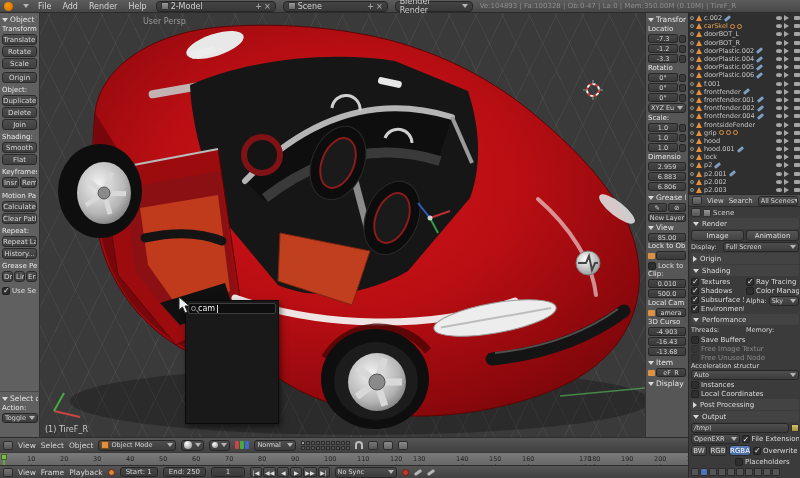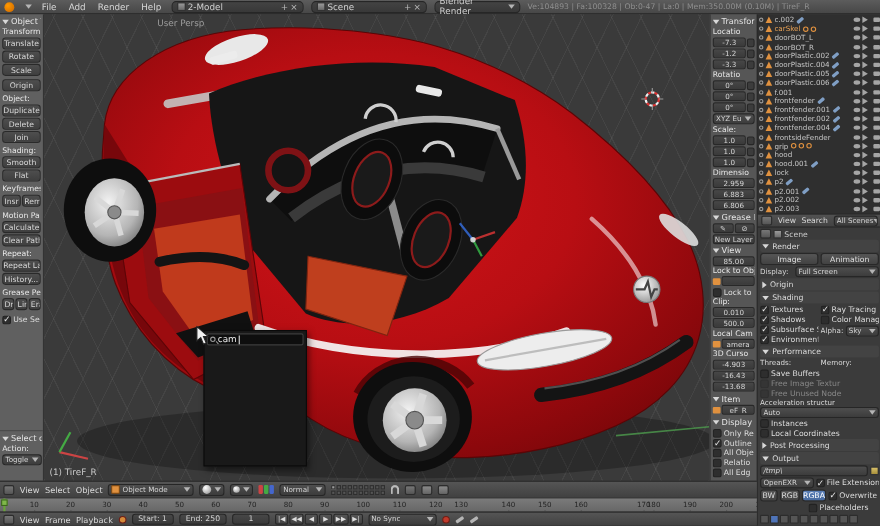--- a/index.html
+++ b/index.html
@@ -448,42 +448,20 @@
         <span>Item</span>
       </div>
     <div class="nf">
         <span class="oicon"></span>
         <span class="nval">eF_R</span>
       </div>
     <div class="ph">
         <span class="tri"></span>
         <span>Display</span>
       </div>
-    <div>
-        <div class="cbrow">
-          <span class="cb"></span>
-          <span>Only Re</span>
-        </div>
-        <div class="cbrow">
-          <span class="cb on"></span>
-          <span>Outline</span>
-        </div>
-        <div class="cbrow">
-          <span class="cb"></span>
-          <span>All Obje</span>
-        </div>
-        <div class="cbrow">
-          <span class="cb"></span>
-          <span>Relatio</span>
-        </div>
-        <div class="cbrow">
-          <span class="cb"></span>
-          <span>All Edg</span>
-        </div>
-      </div>
   </div>
 
   <div id="rightcol" class="abs">
     <div id="outliner">
         <div class="orow">
           <span class="odot"></span>
           <span class="otri"></span>
           <span class="oname">c.002</span>
           <span class="owrench"></span>
           <span class="oright">

